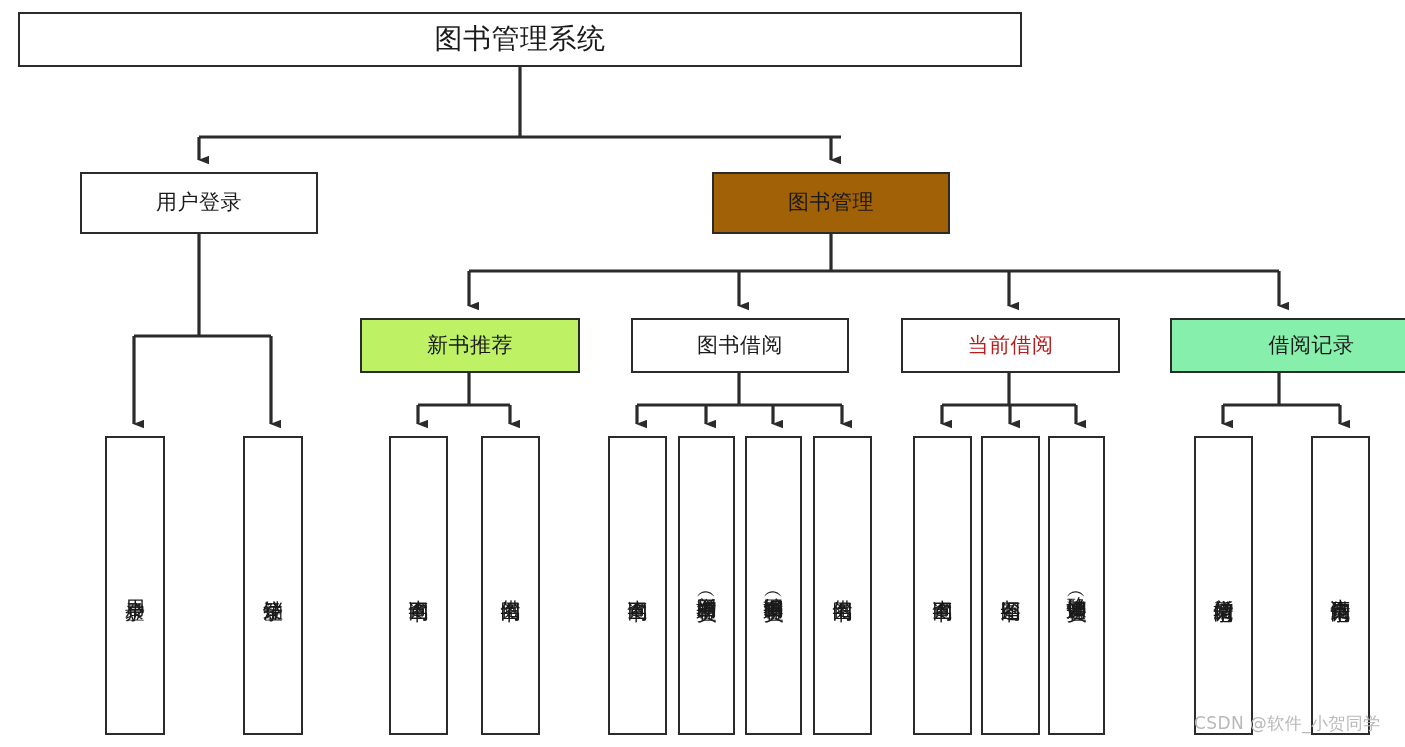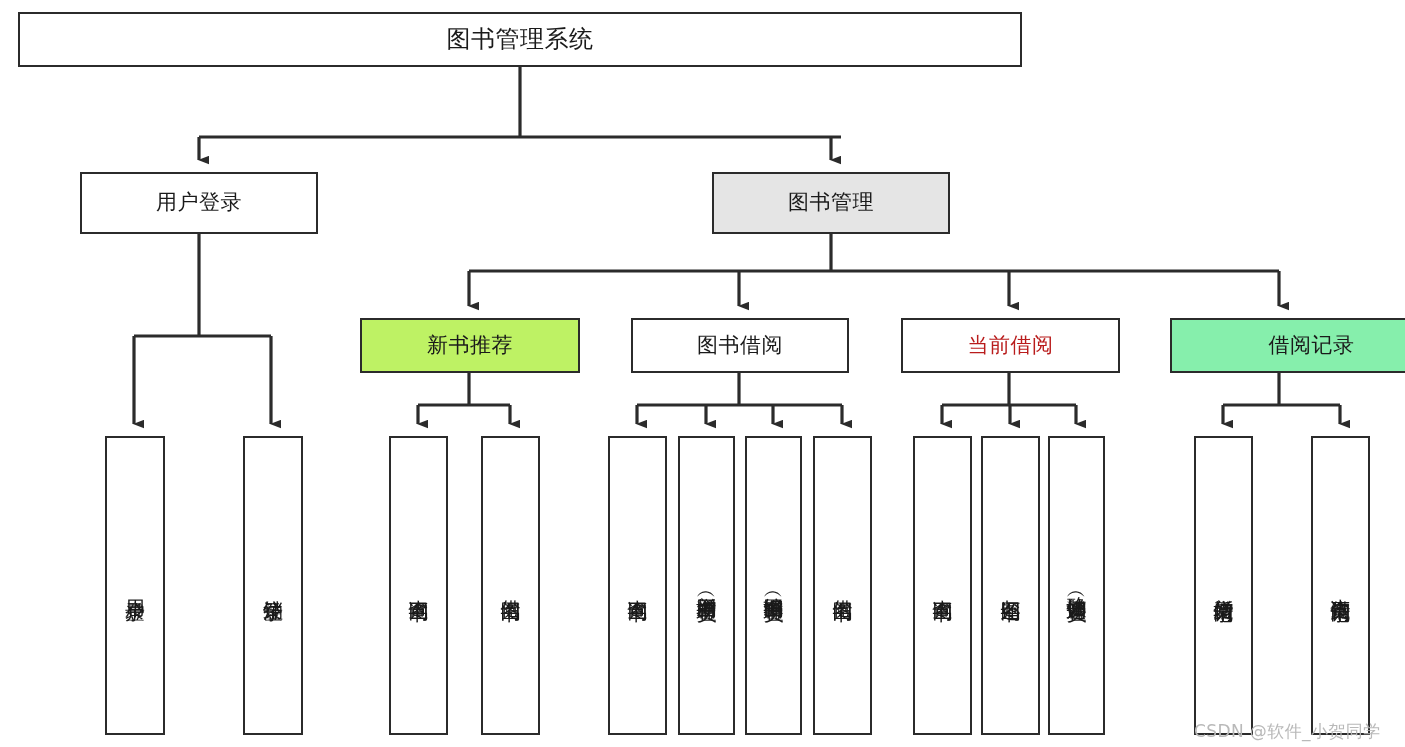--- a/index.html
+++ b/index.html
@@ -44,21 +44,21 @@
     text-align: center;
   }
   .node.vertical .node-label {
     writing-mode: vertical-rl;
     text-orientation: upright;
     font-size: 20px;
     letter-spacing: 1px;
     line-height: 1.05;
   }
   .node.root .node-label {
-    font-size: 24px;
+    font-size: 28px;
   }
   #watermark {
     position: absolute;
     color: #b9b9b9;
     font-size: 17px;
     white-space: nowrap;
     z-index: 5;
     letter-spacing: 0.4px;
   }
 </style>
@@ -117,21 +117,21 @@
     </g>
   </svg>
 
   <div class="node root" style="left: 18px; top: 12px; width: 1004px; height: 55px; border-color: rgb(43, 43, 43); background: rgb(255, 255, 255);">
     <span class="node-label" style="color: rgb(26, 26, 26);">图书管理系统</span>
   </div>
 
   <div class="node" style="left: 80px; top: 172px; width: 238px; height: 62px; border-color: rgb(43, 43, 43); background: rgb(255, 255, 255);">
     <span class="node-label" style="color: rgb(26, 26, 26);">用户登录</span>
   </div>
-  <div class="node" style="left: 712px; top: 172px; width: 238px; height: 62px; border-color: rgb(43, 43, 43); background: #e5e5e5;">
+  <div class="node" style="left: 712px; top: 172px; width: 238px; height: 62px; border-color: rgb(43, 43, 43); background: #a16207;">
     <span class="node-label" style="color: rgb(26, 26, 26);">图书管理</span>
   </div>
 
   <div class="node" style="left: 360px; top: 318px; width: 220px; height: 55px; border-color: rgb(43, 43, 43); background: #bef264;">
     <span class="node-label" style="color: rgb(26, 26, 26);">新书推荐</span>
   </div>
   <div class="node" style="left: 631px; top: 318px; width: 218px; height: 55px; border-color: rgb(43, 43, 43); background: rgb(255, 255, 255);">
     <span class="node-label" style="color: rgb(26, 26, 26);">图书借阅</span>
   </div>
   <div class="node" style="left: 901px; top: 318px; width: 219px; height: 55px; border-color: rgb(43, 43, 43); background: rgb(255, 255, 255);">
@@ -174,14 +174,14 @@
   <div class="node vertical" style="left: 1048px; top: 436px; width: 57px; height: 299px; border-color: rgb(43, 43, 43); background: rgb(255, 255, 255);">
     <span class="node-label" style="color: rgb(26, 26, 26);">确认归还（管理员）</span>
   </div>
   <div class="node vertical" style="left: 1194px; top: 436px; width: 59px; height: 299px; border-color: rgb(43, 43, 43); background: rgb(255, 255, 255);">
     <span class="node-label" style="color: rgb(26, 26, 26);">新增借阅记录</span>
   </div>
   <div class="node vertical" style="left: 1311px; top: 436px; width: 59px; height: 299px; border-color: rgb(43, 43, 43); background: rgb(255, 255, 255);">
     <span class="node-label" style="color: rgb(26, 26, 26);">查询借阅记录</span>
   </div>
 
-  <div id="watermark" style="left: 1194px; top: 712px; color: rgb(185, 185, 185); margin-top: 8px;">CSDN @软件_小贺同学</div>
+  <div id="watermark" style="left: 1194px; top: 712px; color: rgb(185, 185, 185);">CSDN @软件_小贺同学</div>
 </div>
 
 </body></html>

